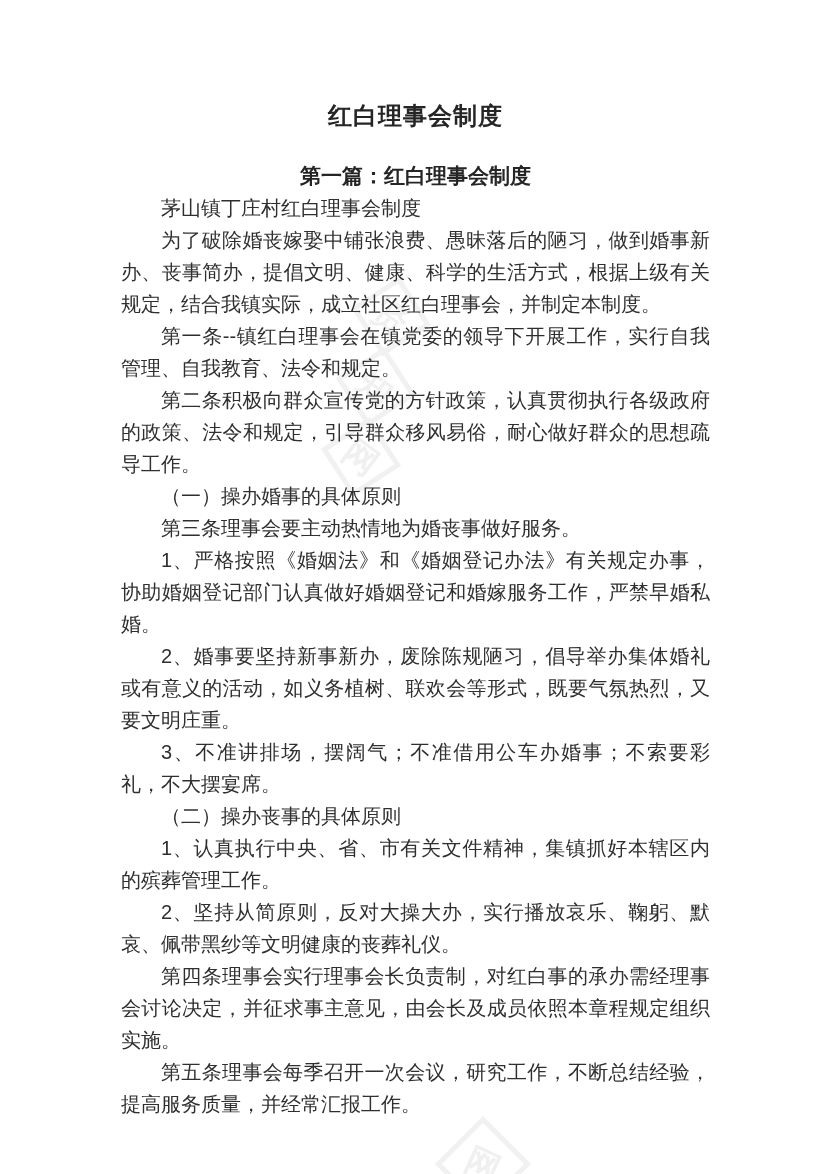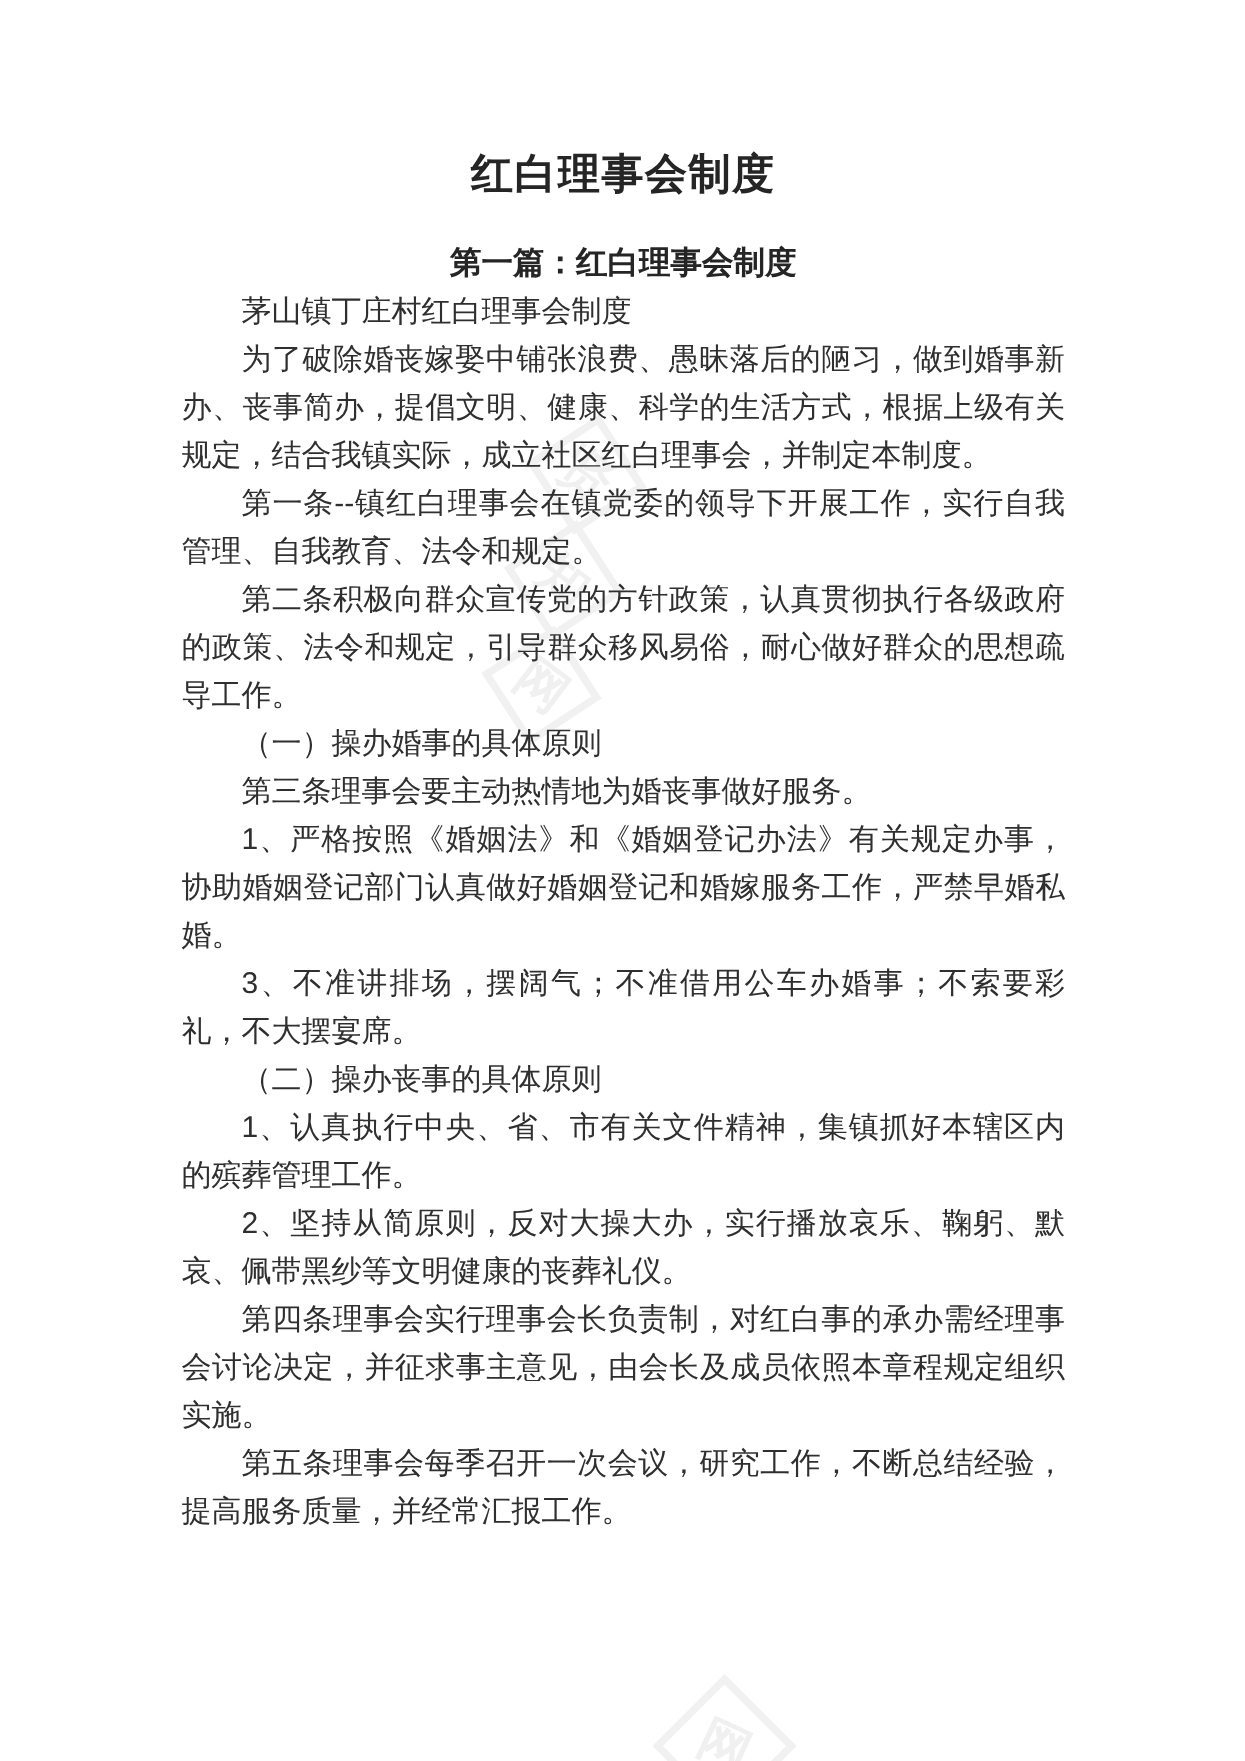--- a/index.html
+++ b/index.html
@@ -18,21 +18,21 @@
   }
   .content {
     position: absolute;
     left: 121px;
     top: 100px;
     width: 589px;
     z-index: 2;
   }
   .doc-title {
     margin: 0;
-    font-size: 28px;
+    font-size: 24px;
     font-weight: bold;
     line-height: 32px;
     text-align: center;
     color: #252525;
     letter-spacing: 1px;
   }
   .section-heading {
     margin: 28px 0 0 0;
     font-size: 21px;
     font-weight: bold;
@@ -115,20 +115,21 @@
   <div class="content">
     <h1 class="doc-title">红白理事会制度</h1>
     <h2 class="section-heading">第一篇：红白理事会制度</h2>
     <p class="para">茅山镇丁庄村红白理事会制度</p>
     <p class="para">为了破除婚丧嫁娶中铺张浪费、愚昧落后的陋习，做到婚事新办、丧事简办，提倡文明、健康、科学的生活方式，根据上级有关规定，结合我镇实际，成立社区红白理事会，并制定本制度。</p>
     <p class="para">第一条--镇红白理事会在镇党委的领导下开展工作，实行自我管理、自我教育、法令和规定。</p>
     <p class="para">第二条积极向群众宣传党的方针政策，认真贯彻执行各级政府的政策、法令和规定，引导群众移风易俗，耐心做好群众的思想疏导工作。</p>
     <p class="para">（一）操办婚事的具体原则</p>
     <p class="para">第三条理事会要主动热情地为婚丧事做好服务。</p>
     <p class="para">1、严格按照《婚姻法》和《婚姻登记办法》有关规定办事，协助婚姻登记部门认真做好婚姻登记和婚嫁服务工作，严禁早婚私婚。</p>
+    <p class="para">2、婚事要坚持新事新办，废除陈规陋习，倡导举办集体婚礼或有意义的活动，如义务植树、联欢会等形式，既要气氛热烈，又要文明庄重。</p>
     <p class="para">3、不准讲排场，摆阔气；不准借用公车办婚事；不索要彩礼，不大摆宴席。</p>
     <p class="para">（二）操办丧事的具体原则</p>
     <p class="para">1、认真执行中央、省、市有关文件精神，集镇抓好本辖区内的殡葬管理工作。</p>
     <p class="para">2、坚持从简原则，反对大操大办，实行播放哀乐、鞠躬、默哀、佩带黑纱等文明健康的丧葬礼仪。</p>
     <p class="para">第四条理事会实行理事会长负责制，对红白事的承办需经理事会讨论决定，并征求事主意见，由会长及成员依照本章程规定组织实施。</p>
     <p class="para">第五条理事会每季召开一次会议，研究工作，不断总结经验，提高服务质量，并经常汇报工作。</p>
   </div>
 
 </div>
 

